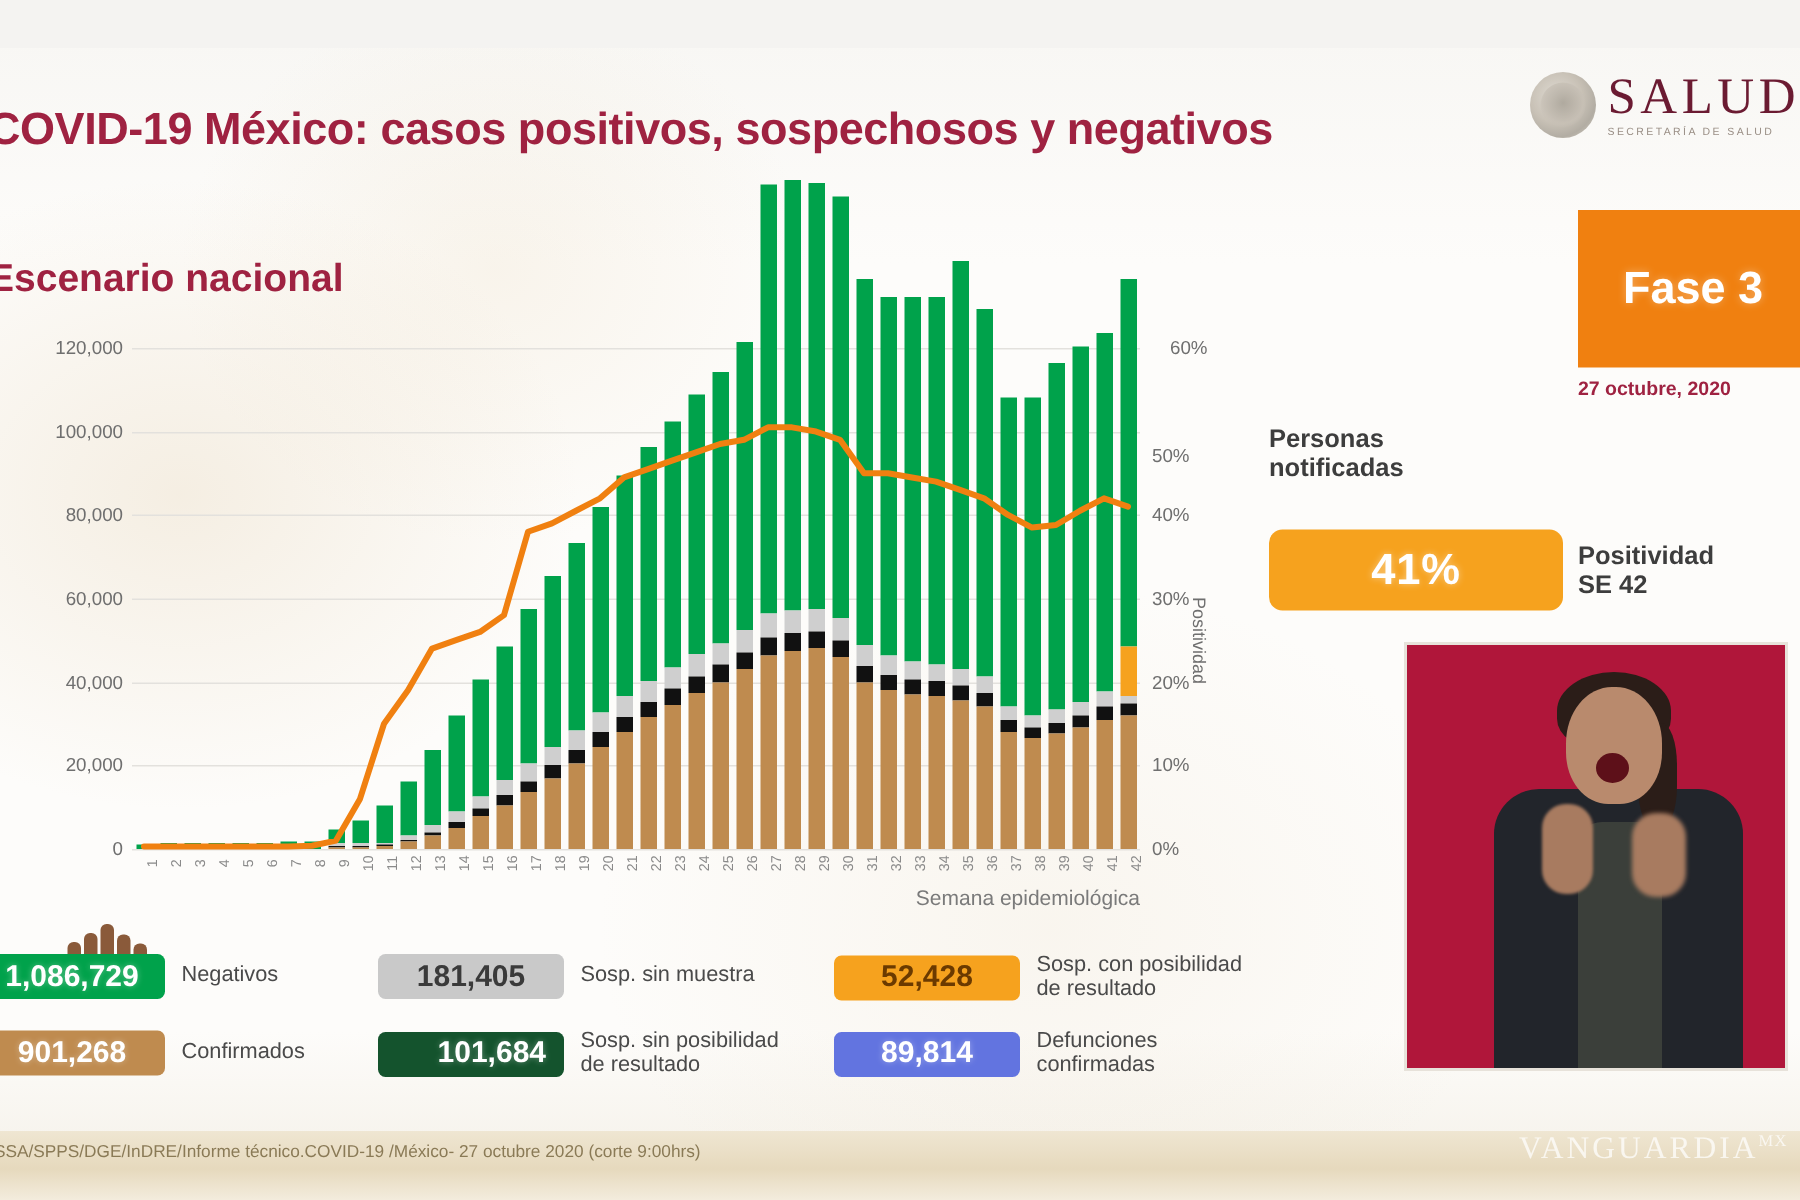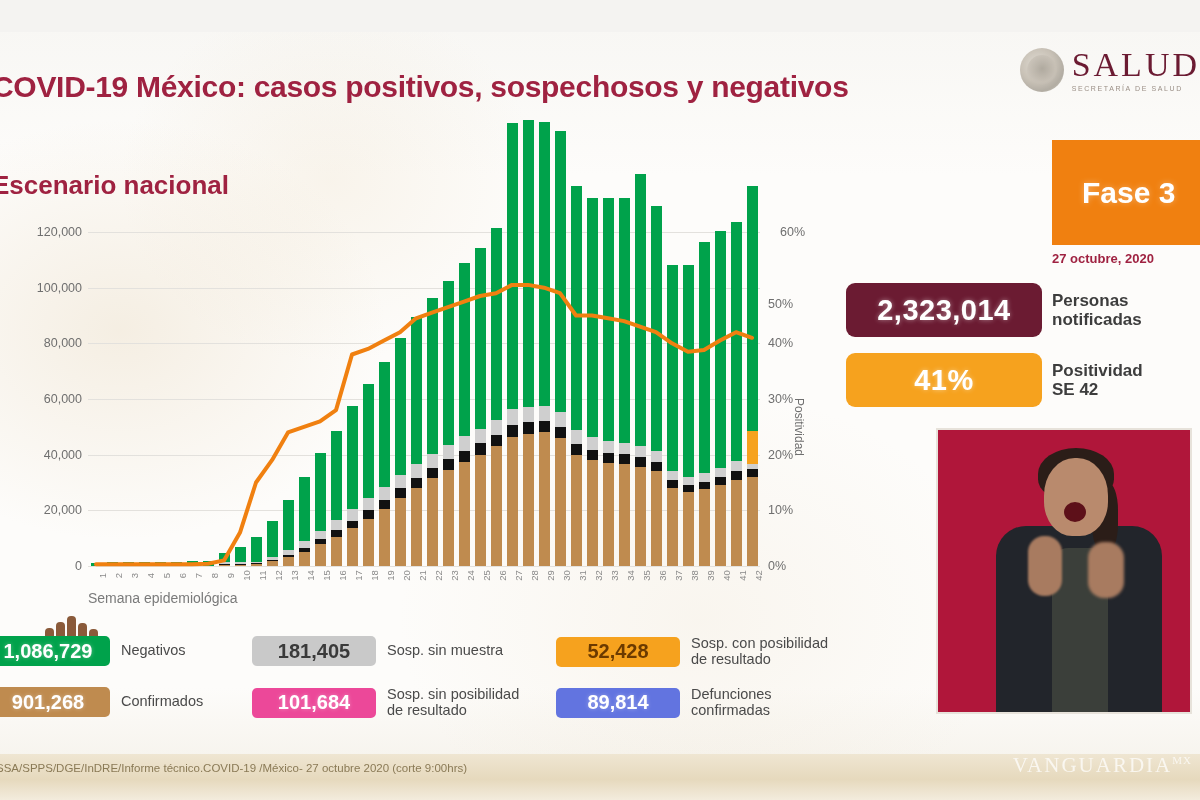--- a/index.html
+++ b/index.html
@@ -251,21 +251,21 @@
     color: #6f6f6f;
     transform: rotate(90deg);
     transform-origin: left top;
     white-space: nowrap;
   }
   .xaxis-title {
     position: absolute;
     left: 88px;
     width: 672px;
     top: 372px;
-    text-align: left;
+    text-align: right;
     font-size: 14px;
     color: #7a7a7a;
   }
   .bar {
     position: absolute;
     bottom: 0;
     width: 11px;
     display: flex;
     flex-direction: column;
     justify-content: flex-end;
@@ -306,21 +306,21 @@
   .lg-text {
     font-size: 14.5px;
     color: #4a4a4a;
     margin-left: 11px;
     line-height: 1.1;
   }
   #lgp-negativos { background: #00a24b; }
   #lgp-confirmados { background: #bf8b4f; }
   #lgp-sinmuestra { background: #c9c9c9; }
   #lgp-sinmuestra span { color: #3a3a3a; text-shadow:none; }
-  #lgp-sinposib { background: #ec4899; }
+  #lgp-sinposib { background: #14532d; justify-content: flex-end; }
   #lgp-conposib { background: #f6a21e; }
   #lgp-conposib span { color: #6b3a00; text-shadow:none; }
   #lgp-defunciones { background: #6274e0; }
 
   .people-icon {
     position: absolute; left: 36px; top: 612px;
     width: 70px; height: 30px;
     display: flex; align-items: flex-end; justify-content: center; gap: 2px;
   }
   .people-icon i {
@@ -364,23 +364,20 @@
       <div class="logo-sub">SECRETARÍA DE SALUD</div>
     </div>
   </div>
 
   <div class="fase-box">
     <span>Fase 3</span>
   </div>
   <div class="fecha">27 octubre, 2020</div>
 
   <div class="stat-row" id="row-notificadas">
-    <div class="stat-pill" id="pill-notificadas">
-      <span>2,323,014</span>
-    </div>
     <div class="stat-label">
       <div>Personas</div>
       <div>notificadas</div>
     </div>
   </div>
 
   <div class="stat-row" id="row-positividad">
     <div class="stat-pill" id="pill-positividad">
       <span>41%</span>
     </div>

